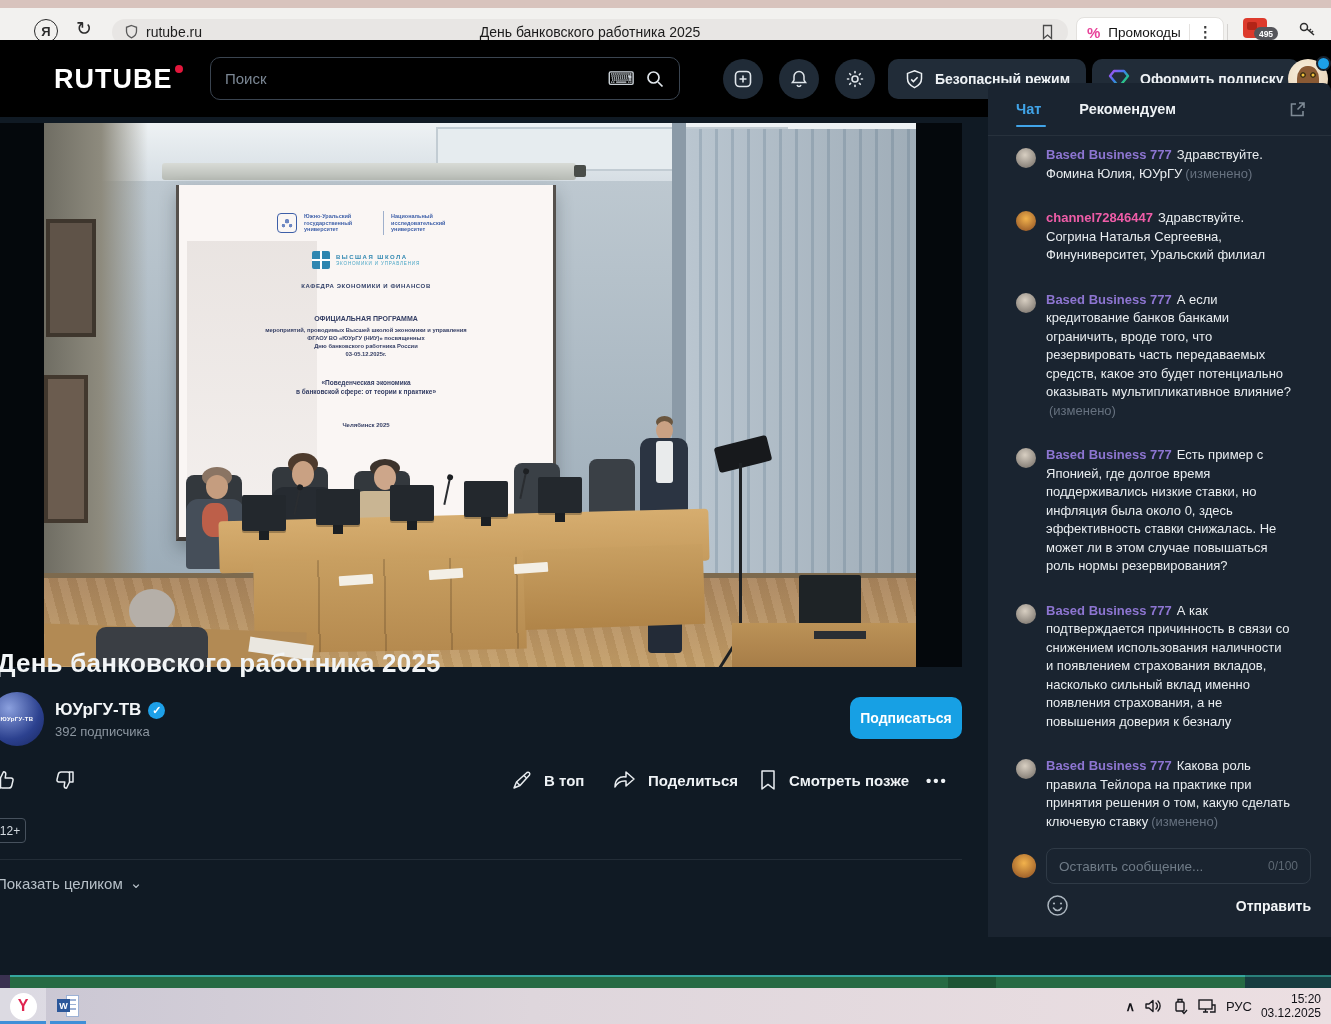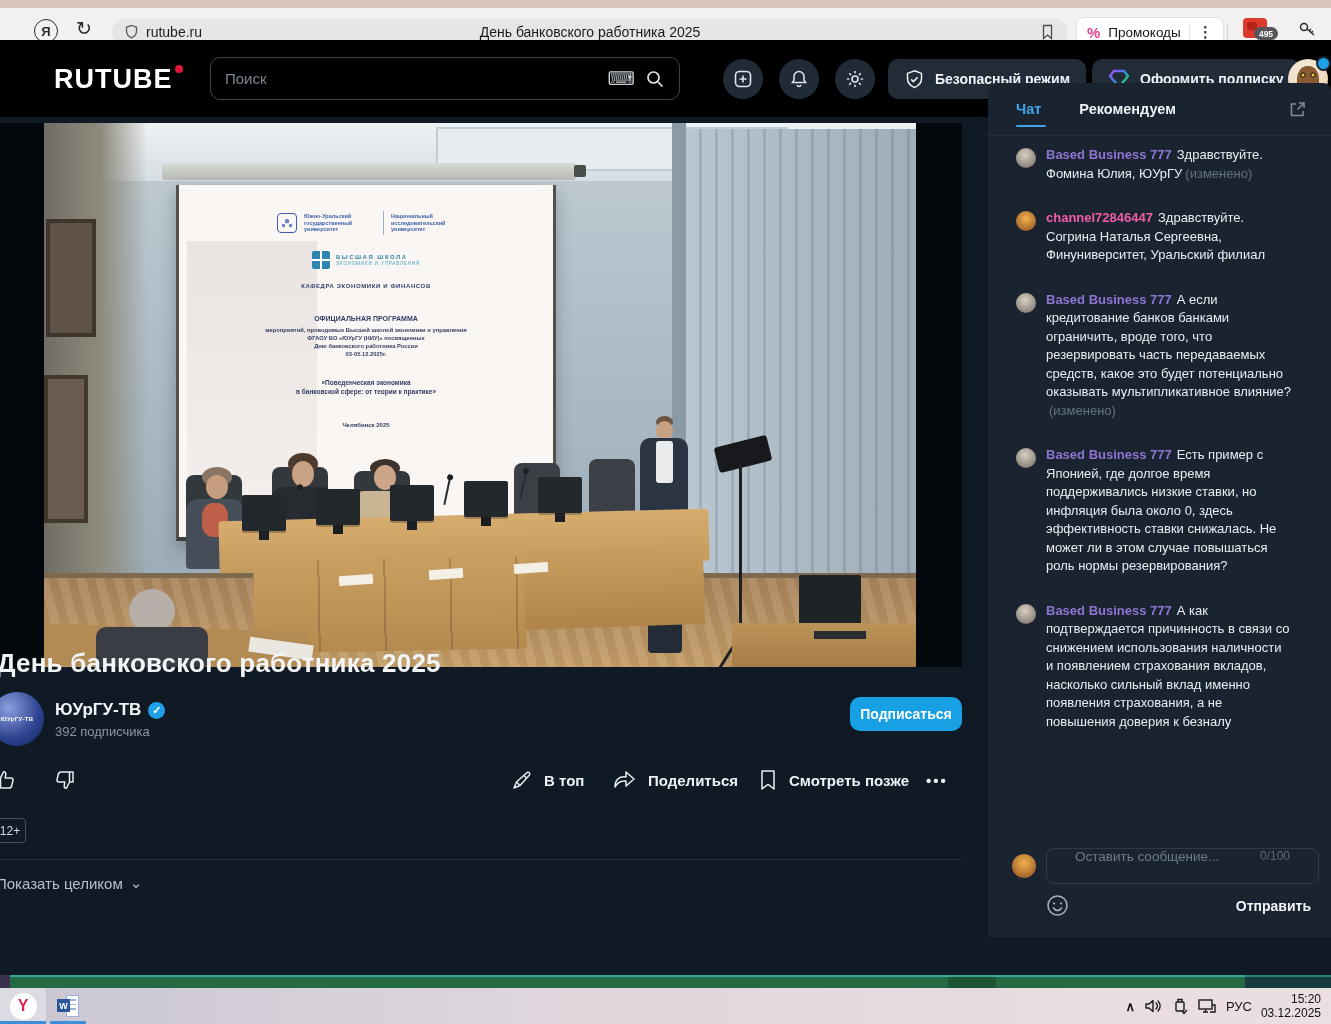--- a/index.html
+++ b/index.html
@@ -110,21 +110,21 @@
   .fg-kbd-r{left:770px;top:508px;width:52px;height:8px;background:#2a2e33}
 
   
   .v-title{left:-3px;top:648px;font-size:26px;font-weight:600;color:#f2f5f7;letter-spacing:.2px}
   .ch-avatar{left:-10px;top:692px;width:54px;height:54px;border-radius:50%;
      background:radial-gradient(circle at 35% 30%,#8ba0de,#2c418f 60%,#17255e);display:flex;align-items:center;justify-content:center}
   .ch-avatar span{font-size:6px;font-weight:700;color:#fff;letter-spacing:.3px}
   .ch-name{left:55px;top:700px;font-size:17px;font-weight:700;color:#f2f5f7;display:flex;align-items:center;gap:7px}
   .vbadge{width:17px;height:17px;border-radius:50%;background:#1da0e8;color:#fff;font-size:11px;display:flex;align-items:center;justify-content:center;font-weight:700}
   .ch-subs{left:55px;top:724px;font-size:13px;color:#8d97a1}
-  .subscribe-btn{left:850px;top:697px;width:112px;height:34px;background:#17a0e4;border-radius:10px;display:flex;align-items:center;justify-content:center;font-size:14px;font-weight:700;color:#fff}
+  .subscribe-btn{left:850px;top:697px;width:112px;height:42px;background:#17a0e4;border-radius:10px;display:flex;align-items:center;justify-content:center;font-size:14px;font-weight:700;color:#fff}
   .act{top:765px;height:30px;display:flex;align-items:center;gap:10px;color:#eef2f5;font-size:15px;font-weight:600}
   .age-badge{left:-6px;top:818px;width:32px;height:25px;border:1px solid #46515d;border-radius:4px;display:flex;align-items:center;justify-content:center;font-size:12px;color:#d3dae0}
   .info-div{left:0;top:859px;width:962px;height:1px;background:#232d37}
   .show-full{left:-4px;top:874px;font-size:15px;color:#b7c0c8;display:flex;align-items:center;gap:7px}
 
   
   .chat{left:988px;top:83px;width:343px;height:854px;background:#1a2430;border-radius:8px 8px 0 0;overflow:hidden}
   .chat-head{position:relative;height:52px;display:flex;align-items:center;padding:0 24px 0 28px;gap:38px}
   .tab{font-size:14.5px;font-weight:700;position:relative}
   .tab.active{color:#41a4e8}
@@ -136,21 +136,21 @@
   .msg{display:flex;gap:10px}
   .msg-avatar{width:20px;height:20px;border-radius:50%;flex:none;margin-top:2px}
   .msg-avatar.person{background:radial-gradient(circle at 45% 35%,#d8cfc2,#6e6862)}
   .msg-avatar.owl{background:radial-gradient(circle at 50% 38%,#f2b24c,#8a4c22)}
   .msg-body{width:246px;font-size:13px;line-height:18.5px;color:#e9edf0}
   .msg-user{font-weight:700;margin-right:5px}
   .msg-edited{color:#66717f;margin-left:3px}
   .chat-bottom{position:absolute;left:0;right:0;bottom:14px;background:#1a2430;padding:8px 20px 0 24px}
   .cb-row1{display:flex;align-items:center;gap:10px}
   .cb-avatar{width:24px;height:24px;border-radius:50%;background:radial-gradient(circle at 50% 38%,#f2b24c,#8a4c22);flex:none}
-  .chat-input{flex:1;height:36px;border:1px solid #2f3a46;border-radius:8px;display:flex;align-items:flex-start;padding:0 28px;gap:8px}
+  .chat-input{flex:1;height:36px;border:1px solid #2f3a46;border-radius:8px;display:flex;align-items:center;padding:0 12px;gap:8px}
   .chat-input input{flex:1;background:transparent;border:none;outline:none;font-size:13.5px;color:#dfe5ea;font-family:"Liberation Sans",sans-serif}
   .chat-input input::placeholder{color:#6f7b87}
   .counter{font-size:12px;color:#5d6873}
   .cb-row2{display:flex;align-items:center;margin:10px 0 6px 34px}
   .send-btn{margin-left:auto;font-size:14px;font-weight:700;color:#f2f5f7}
 
   
   .behind-strip{left:0;top:975px;width:1331px;height:13px;background:#266a43;border-top:2px solid #35a69e}
   .behind-strip .seg-r{position:absolute;right:0;top:-2px;width:86px;height:13px;background:#173c40;border-top:2px solid #2a7f7a}
   .behind-strip .seg-d{position:absolute;left:948px;top:0;width:48px;height:11px;background:#1d5434}
@@ -458,20 +458,26 @@
     </div>
   </div>
 
   <div class="msg">
     <div class="msg-avatar person"></div>
     <div class="msg-body">
       <span class="msg-user" style="color: rgb(141, 117, 209);">Based Business 777</span><span class="msg-text">А как подтверждается причинность в связи со снижением использования наличности и появлением страхования вкладов, насколько сильный вклад именно появления страхования, а не повышения доверия к безналу</span><span class="msg-edited"></span>
     </div>
   </div>
 
+  <div class="msg">
+    <div class="msg-avatar person"></div>
+    <div class="msg-body">
+      <span class="msg-user" style="color: rgb(141, 117, 209);">Based Business 777</span><span class="msg-text">Какова роль правила Тейлора на практике при принятия решения о том, какую сделать ключевую ставку</span><span class="msg-edited">(изменено)</span>
+    </div>
+  </div>
 </div>
     <div class="chat-bottom">
       <div class="cb-row1">
         <div class="cb-avatar"></div>
         <div class="chat-input">
           <input placeholder="Оставить сообщение..." style="">
           <span class="counter">0/100</span>
         </div>
       </div>
       <div class="cb-row2">

